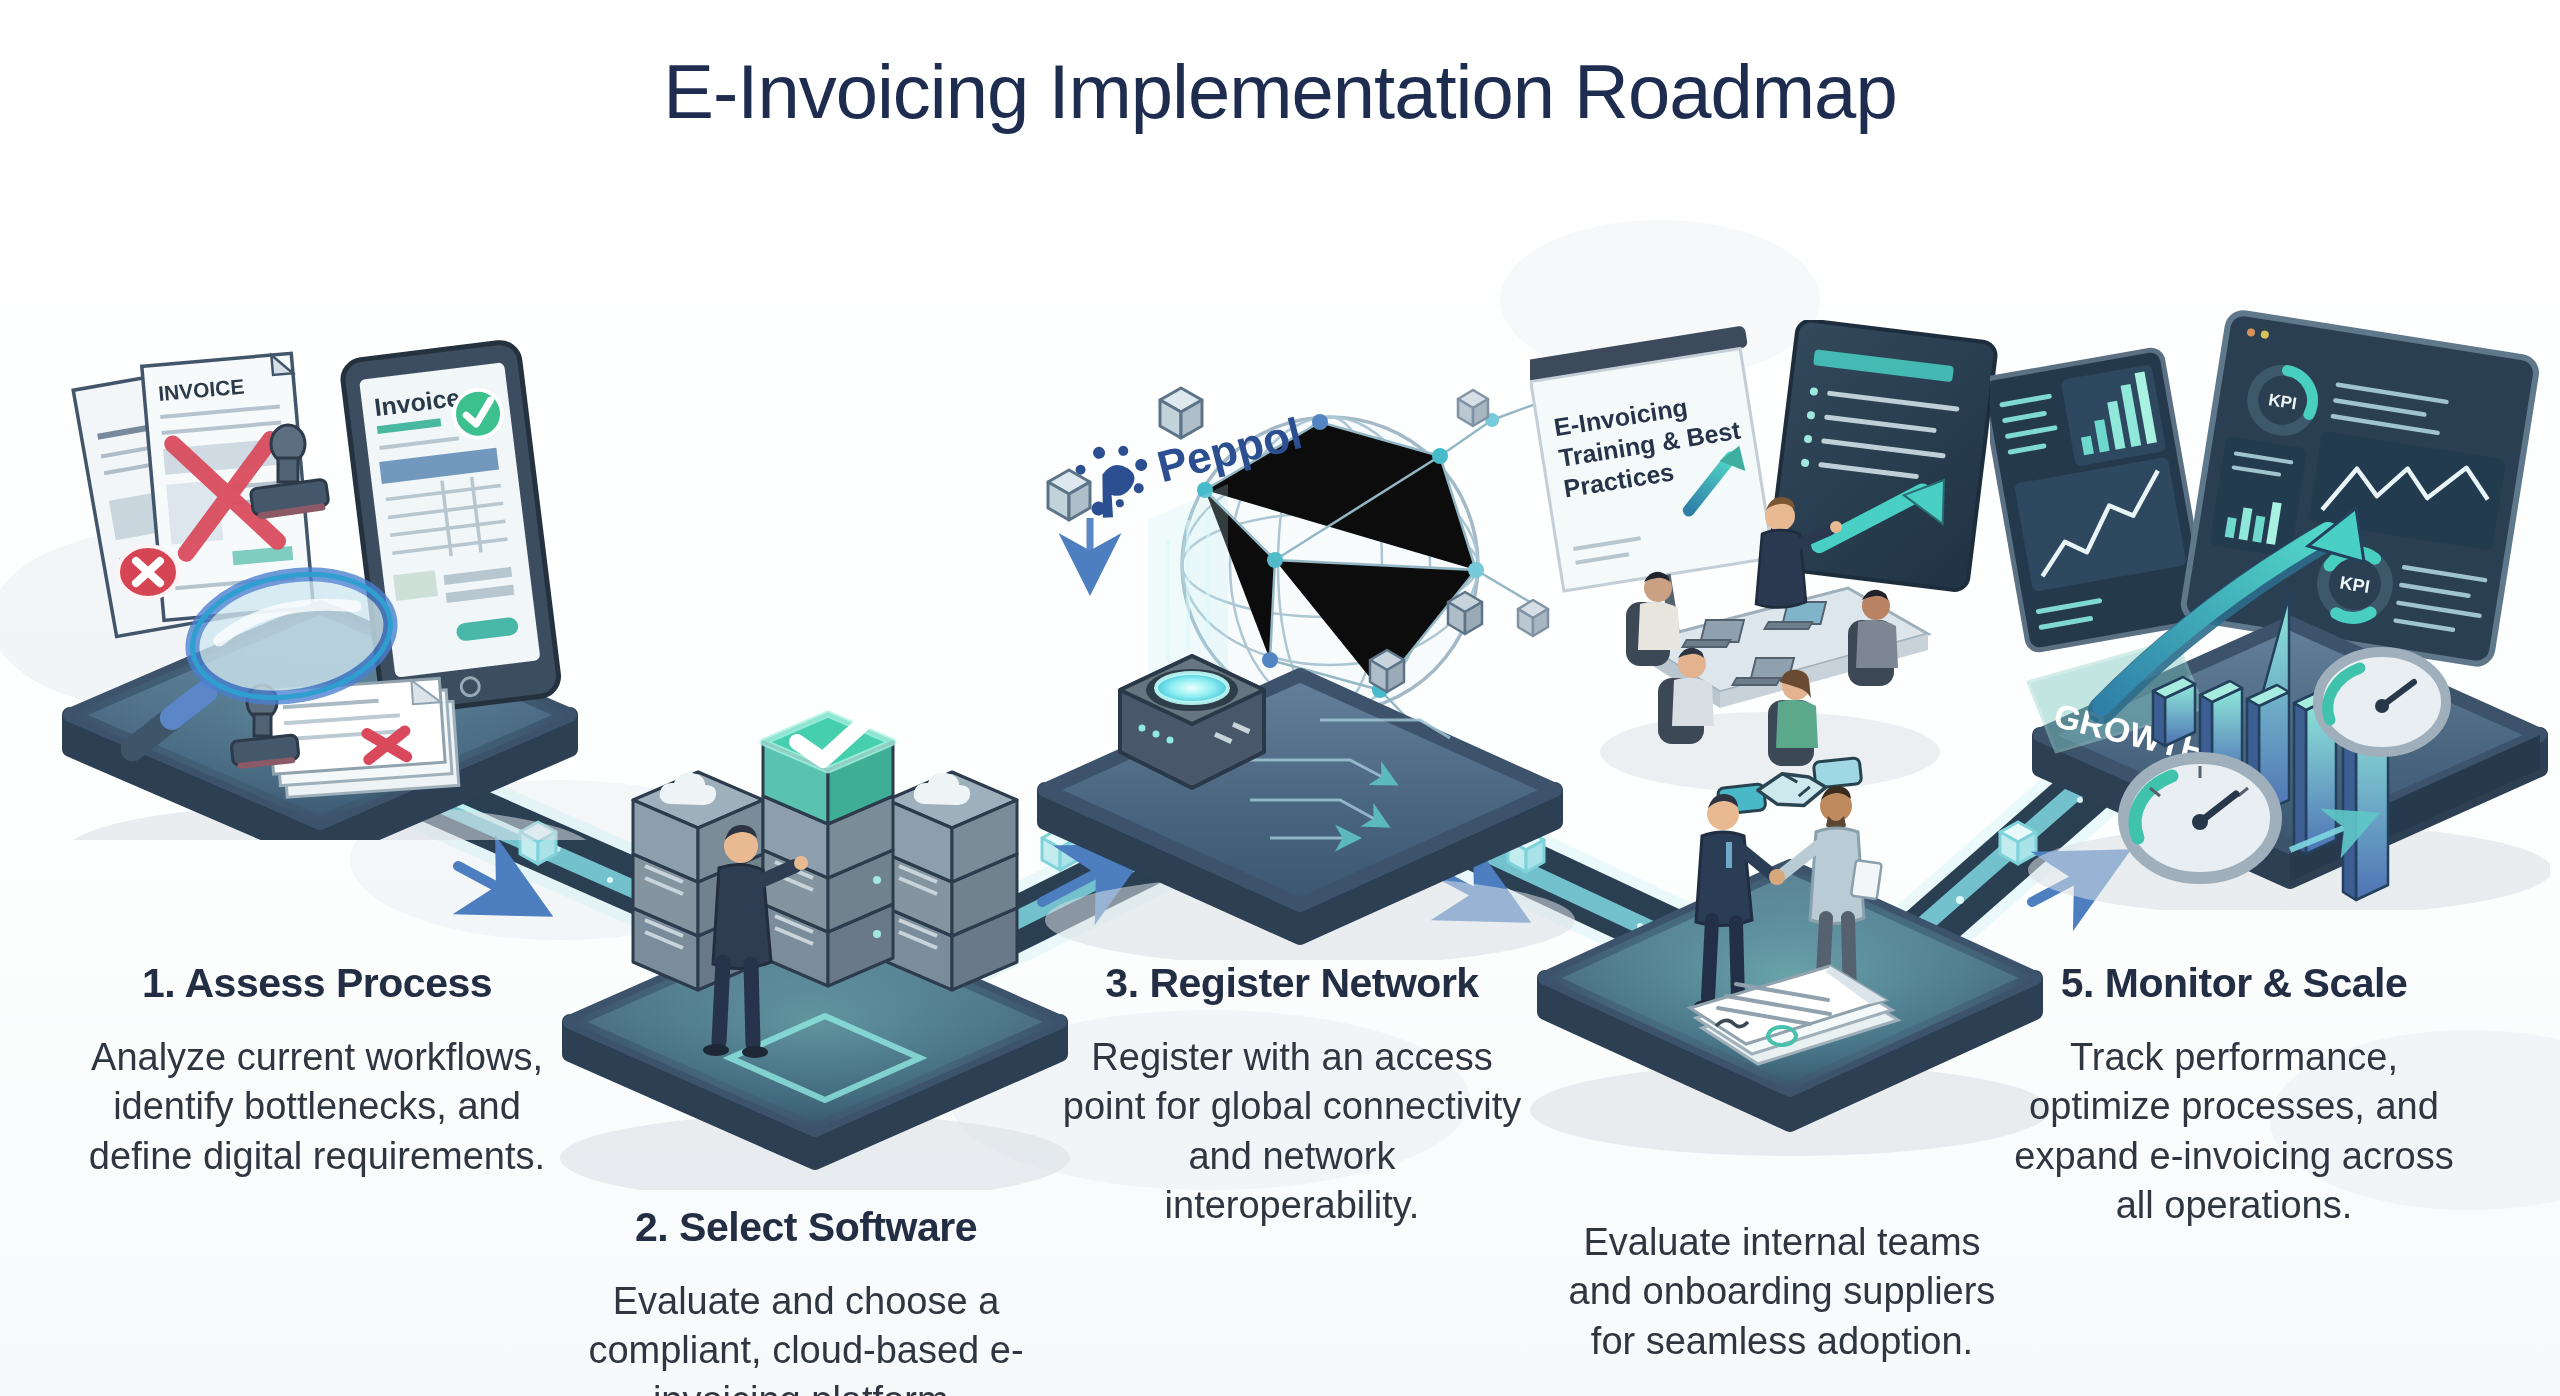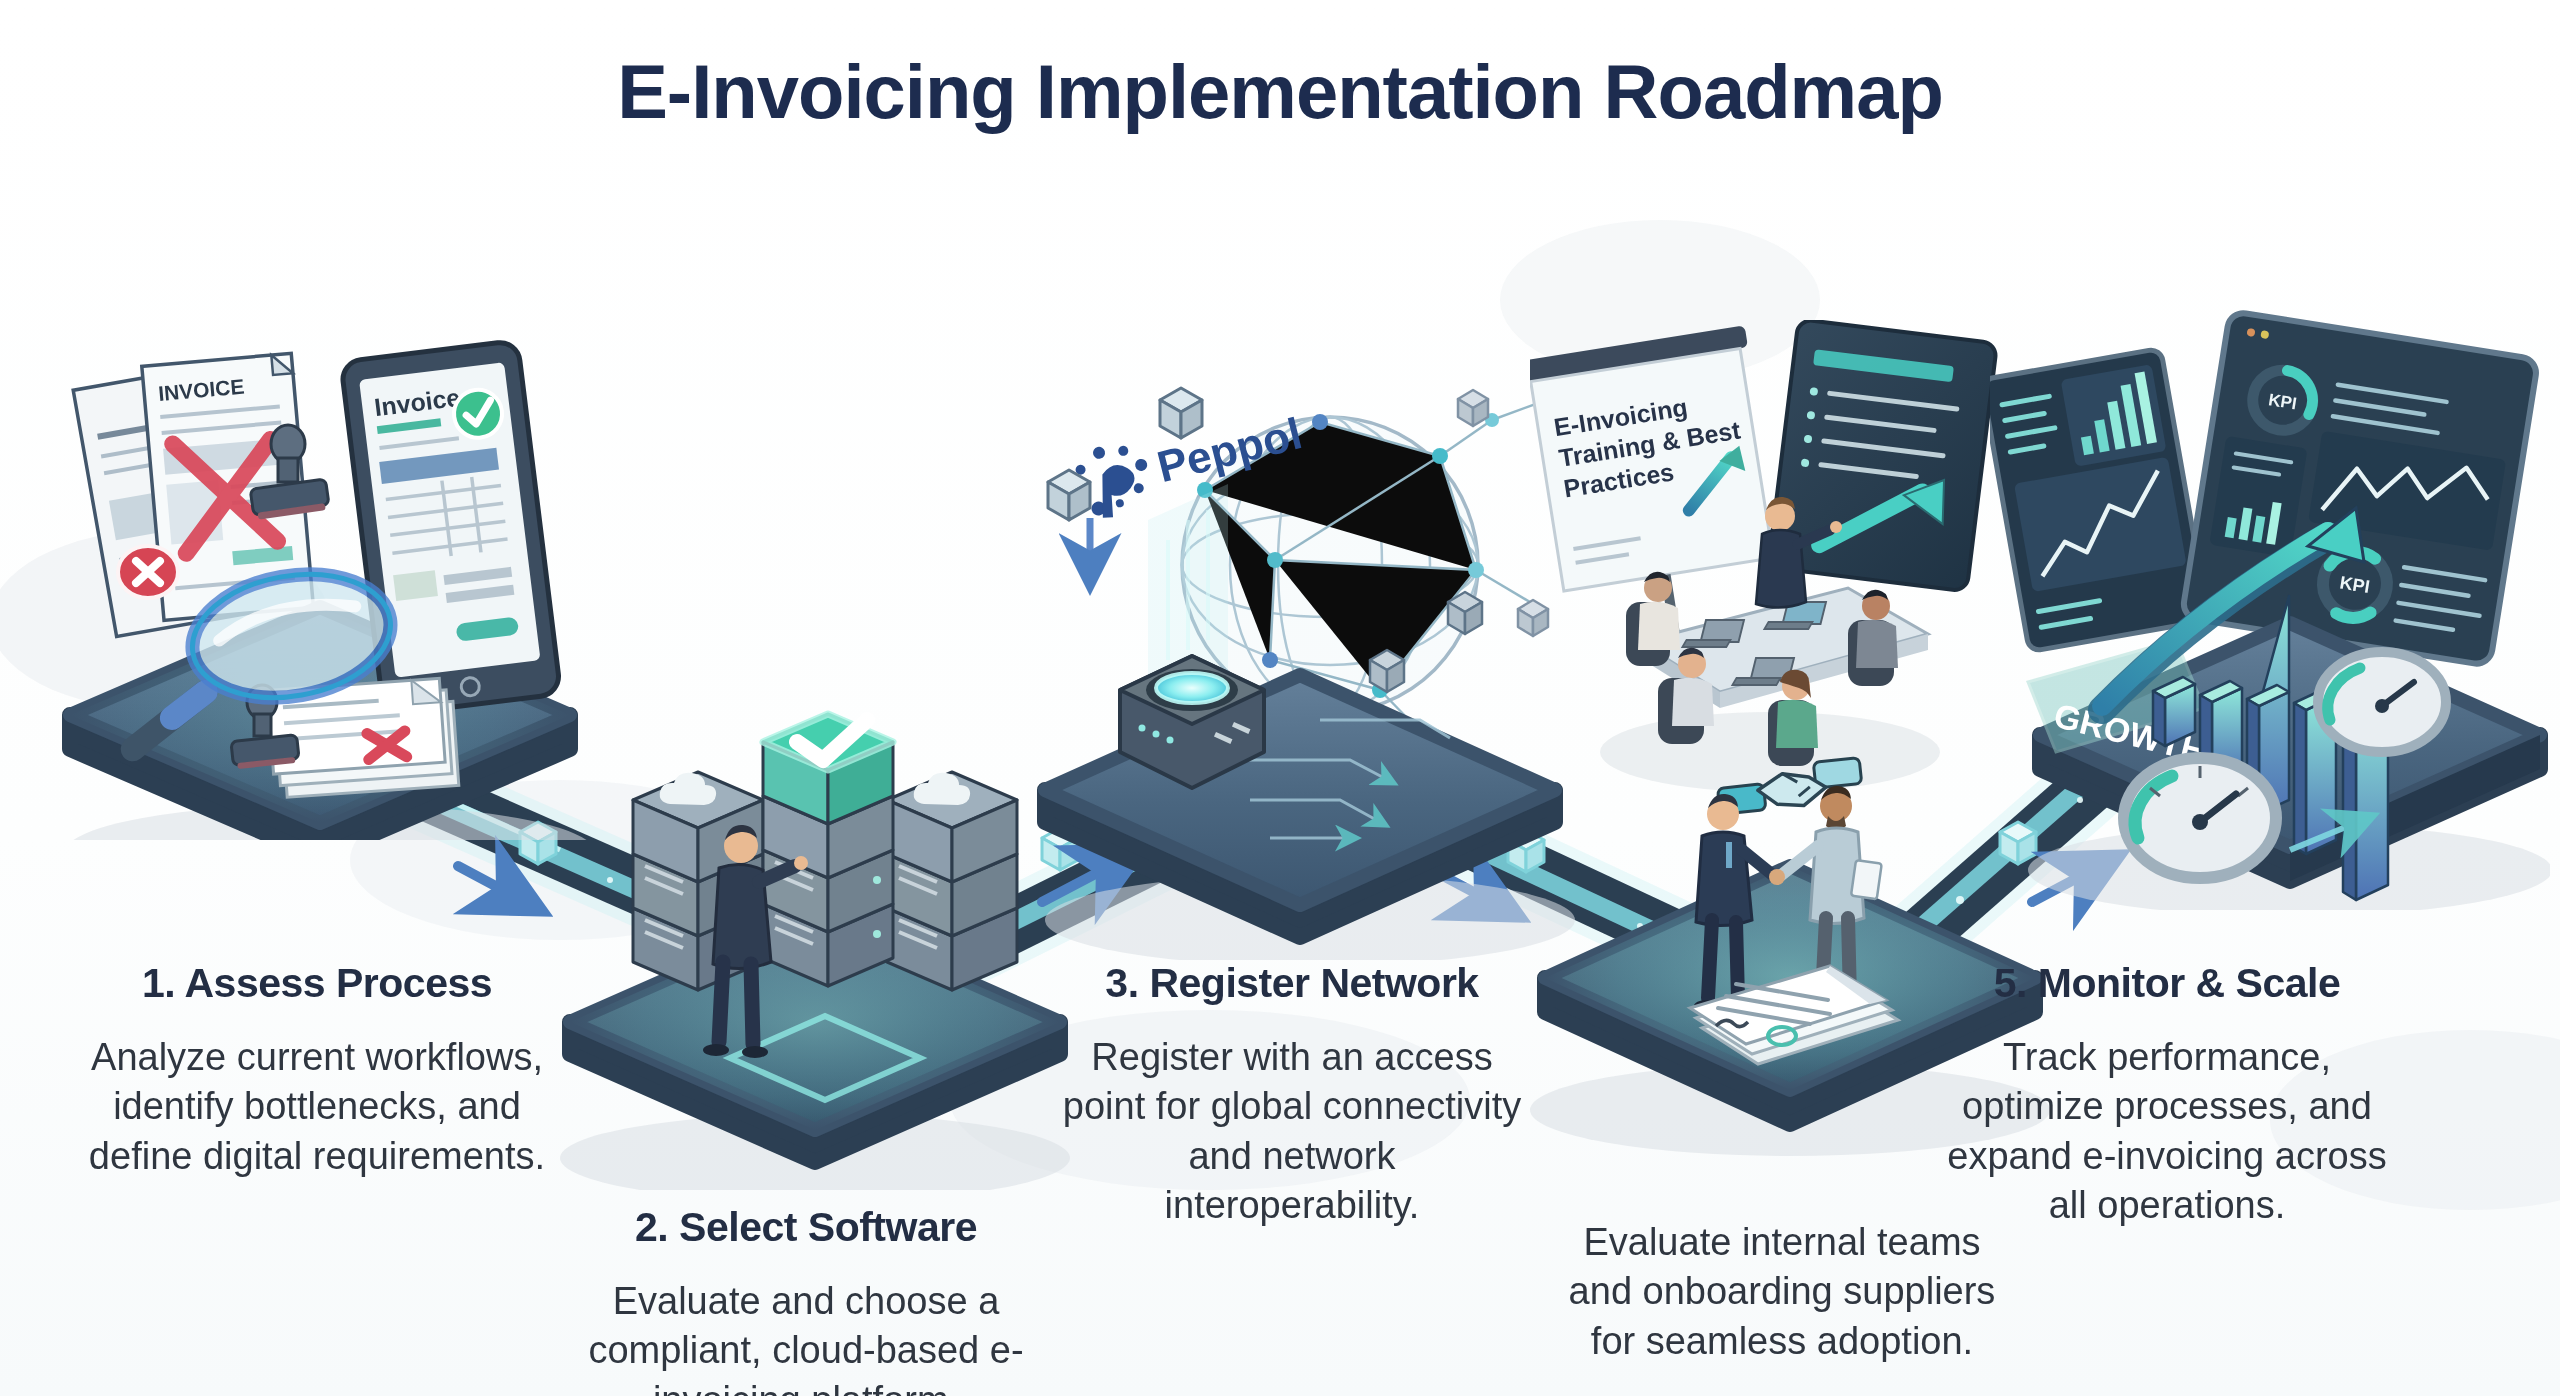--- a/index.html
+++ b/index.html
@@ -4,21 +4,21 @@
 <style>
   html,body{margin:0;padding:0;background:#ffffff;}
   #canvas{
     position:relative;width:2560px;height:1396px;overflow:hidden;
     background:linear-gradient(180deg,#ffffff 0%,#fdfefe 60%,#f7fafb 100%);
     font-family:"Liberation Sans","DejaVu Sans",sans-serif;
   }
   .layer{position:absolute;left:0;top:0;}
   #title{
     position:absolute;left:0;top:48px;width:2560px;text-align:center;
-    font-size:76px;font-weight:700;letter-spacing:-1px;color:#1d2c4f;
+    font-size:76px;font-weight:400;letter-spacing:-1px;color:#1d2c4f;
   }
   .step-text{position:absolute;width:500px;text-align:center;}
   .step-text h2{margin:12px;font-size:41px;font-weight:700;color:#232e44;letter-spacing:-0.5px;}
   .step-text p{margin:26px auto 0 auto;font-size:38px;line-height:1.3;color:#2f3640;max-width:470px;}
   .ill{position:absolute;}
   svg text{font-family:"Liberation Sans","DejaVu Sans",sans-serif;}
 </style>
 </head>
 <body>
 
@@ -754,18 +754,18 @@
     <h2>2. Select Software</h2>
     <p>Evaluate and choose a compliant, cloud-based e-invoicing platform.</p>
   </div>
   <div class="step-text" style="left:1042px;top:948px">
     <h2>3. Register Network</h2>
     <p>Register with an access point for global connectivity and network interoperability.</p>
   </div>
   <div class="step-text" style="left:1532px;top:1192px">
     <p>Evaluate internal teams and onboarding suppliers for seamless adoption.</p>
   </div>
-  <div class="step-text" style="left:1917px;top:948px">
+  <div class="step-text" style="left:1984px;top:948px">
     <h2>5. Monitor &amp; Scale</h2>
     <p>Track performance, optimize processes, and expand e-invoicing across all operations.</p>
   </div>
 
 </div>
 
 </body></html>

